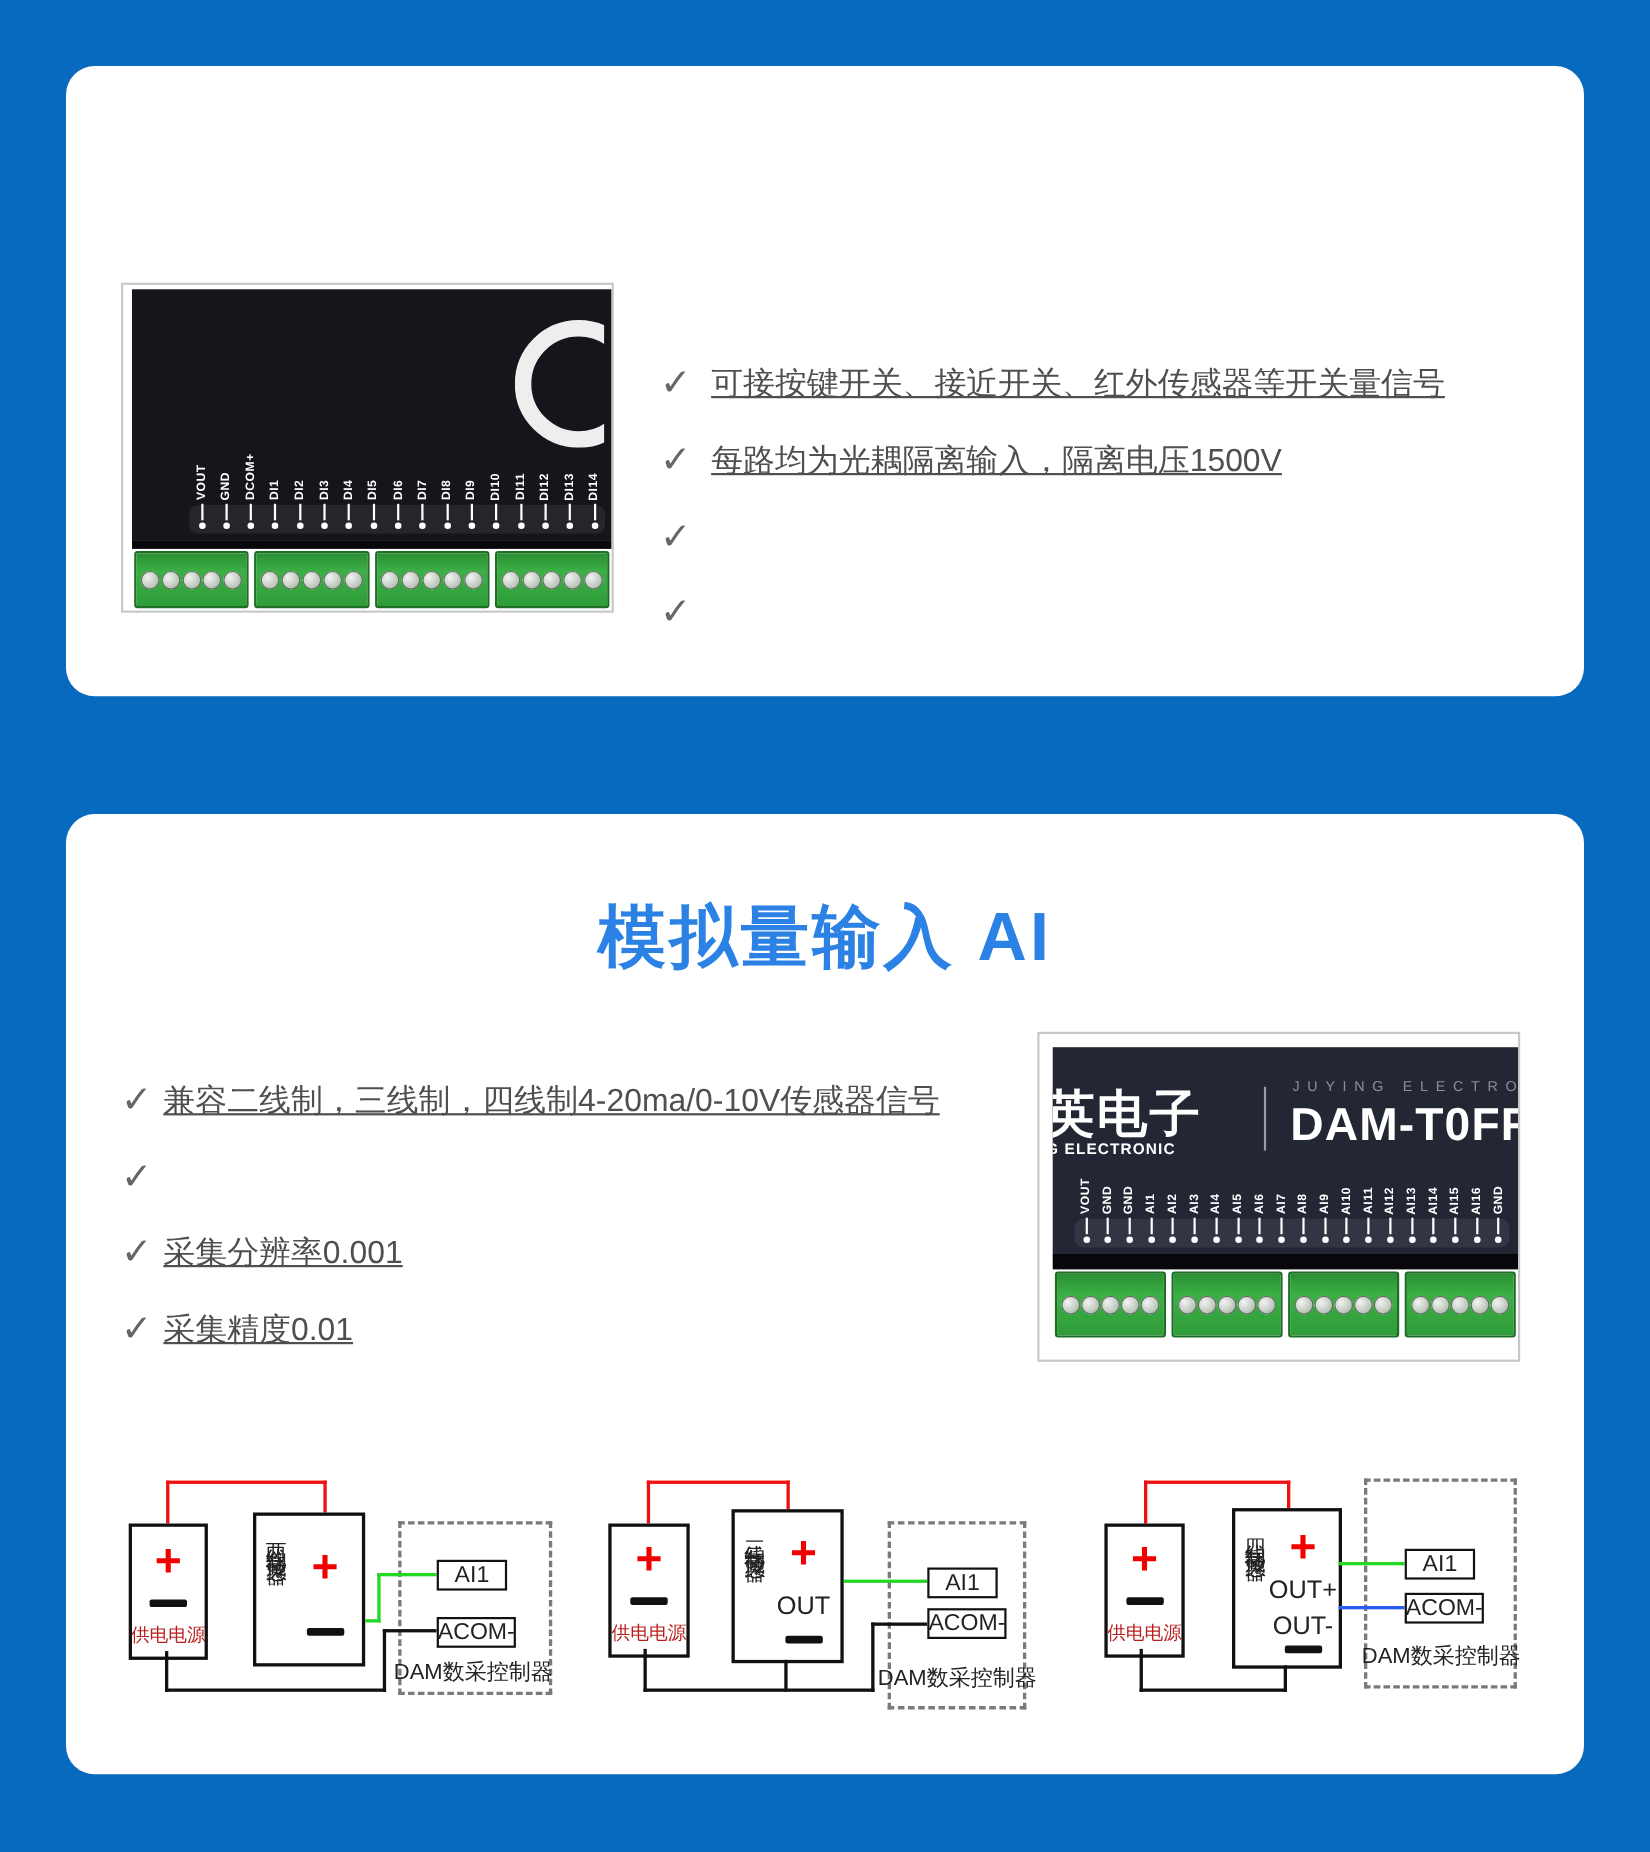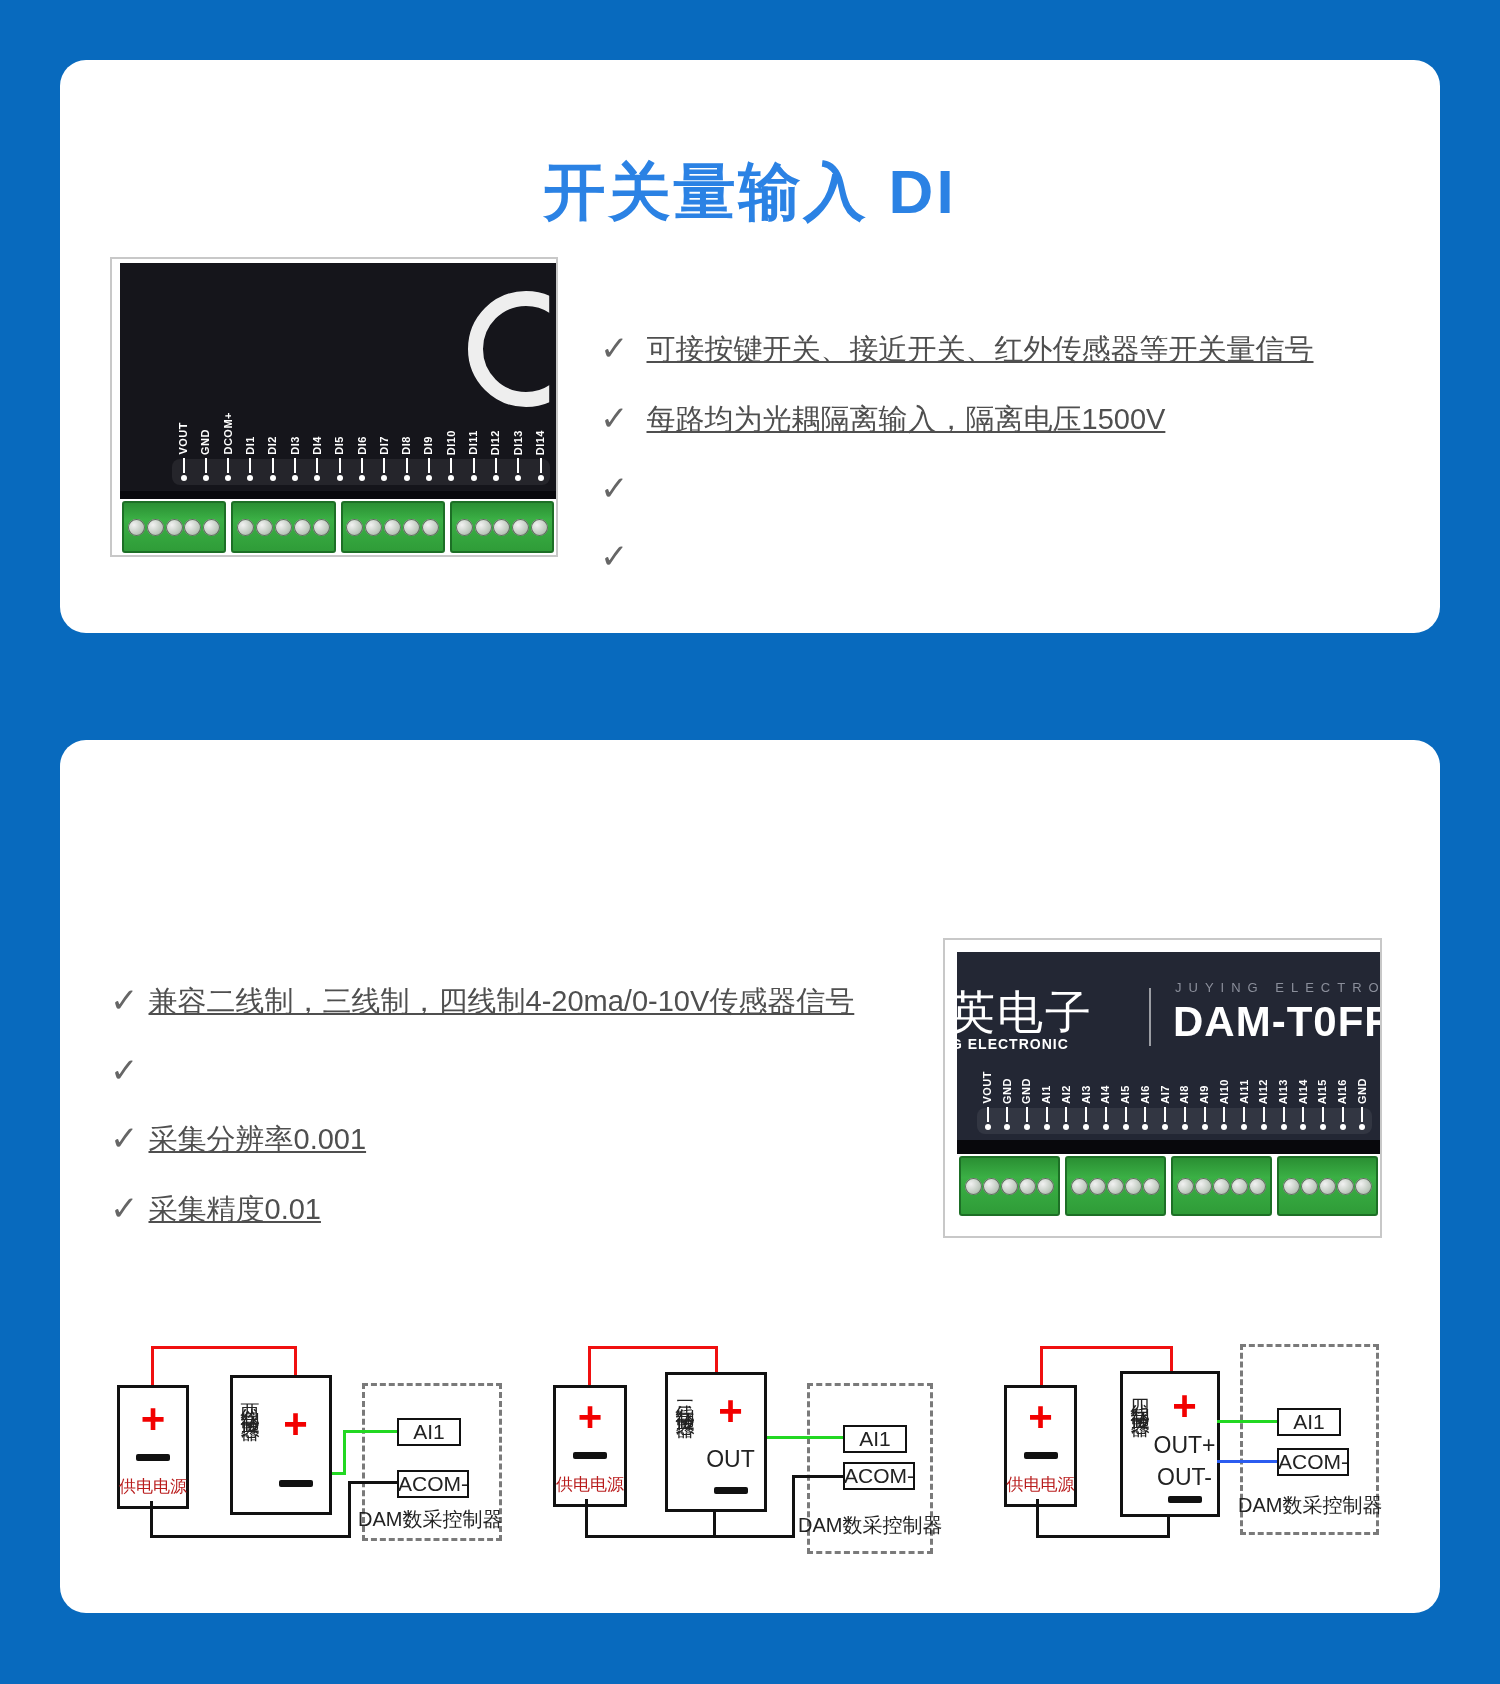--- a/index.html
+++ b/index.html
@@ -75,21 +75,21 @@
     color:#fff;font-size:11px;font-weight:bold;letter-spacing:0.5px;line-height:1;
   }
   .pin .stem{width:2px;height:15px;background:#fff;margin-top:3px;}
   .pin .dot{width:6px;height:6px;border-radius:50%;background:#fff;margin-top:2px;}
   .swirl{
     position:absolute;right:-28px;top:28px;width:86px;height:86px;border-radius:50%;
     border:15px solid rgba(250,250,250,0.95);
     clip-path:polygon(0 0,70% 0,70% 100%,0 100%);
   }
   
-  .brand-cn{position:absolute;left:-8px;top:30px;color:#fff;font-size:46px;font-weight:normal;letter-spacing:2px;}
+  .brand-cn{position:absolute;left:-8px;top:30px;color:#fff;font-size:46px;font-weight:bold;letter-spacing:2px;}
   .brand-en{position:absolute;left:-6px;top:84px;color:#fff;font-size:14px;font-weight:bold;letter-spacing:1px;}
   .brand-divider{position:absolute;left:192px;top:36px;width:2px;height:58px;background:rgba(255,255,255,0.55);}
   .brand-caps{position:absolute;left:218px;top:28px;color:#8b8f9b;font-size:13px;letter-spacing:7px;white-space:nowrap;}
   .model{position:absolute;left:216px;top:46px;color:#fff;font-size:42px;font-weight:bold;letter-spacing:1px;white-space:nowrap;}
 
   
   #diagrams{position:absolute;left:0;top:540px;width:1380px;height:300px;}
   .diagram{position:absolute;top:0;height:300px;}
   #diagram-2wire{left:30px;width:420px;}
   #diagram-3wire{left:450px;width:430px;}
@@ -118,21 +118,20 @@
   .wire{position:absolute;}
   .wr{background:#f01010;}
   .wg{background:#22d822;}
   .wb{background:#2b5cf0;}
   .wk{background:#111;}
 </style>
 </head>
 <body>
 
 <section class="card" id="card-di">
-  <h1 class="card-title">开关量输入 DI</h1>
 
   <div class="photo" id="photo-di">
     <div class="device">
       <div class="swirl"></div>
       <div class="pinstrip"></div>
       <div class="pinrow">
 
       <span class="pin">
             <i class="lbl">VOUT</i>
             <i class="stem"></i>
@@ -265,20 +264,21 @@
     <li class="feature">
       <span class="check">✓</span>
     </li>
     <li class="feature">
       <span class="check">✓</span>
     </li>
   </ul>
 </section>
 
 <section class="card" id="card-ai">
+  <h1 class="card-title">模拟量输入 AI</h1>
 
   <ul class="features">
     <li class="feature">
       <span class="check">✓</span>
       <span class="ftext">兼容二线制，三线制，四线制4-20ma/0-10V传感器信号</span>
     </li>
     <li class="feature">
       <span class="check">✓</span>
     </li>
     <li class="feature">

